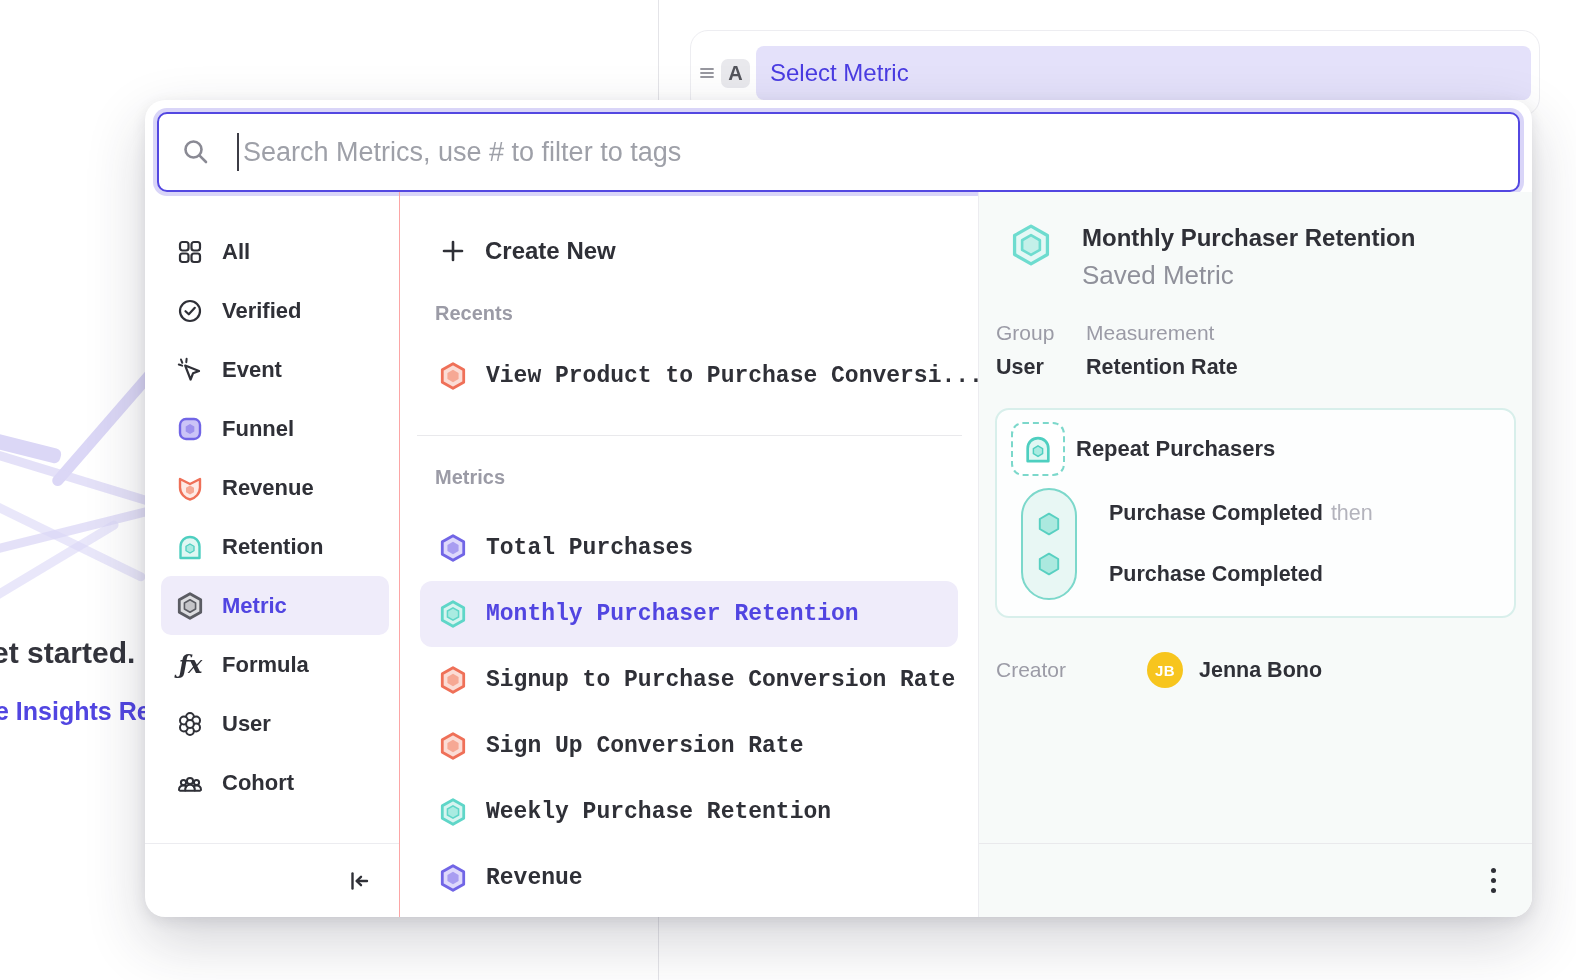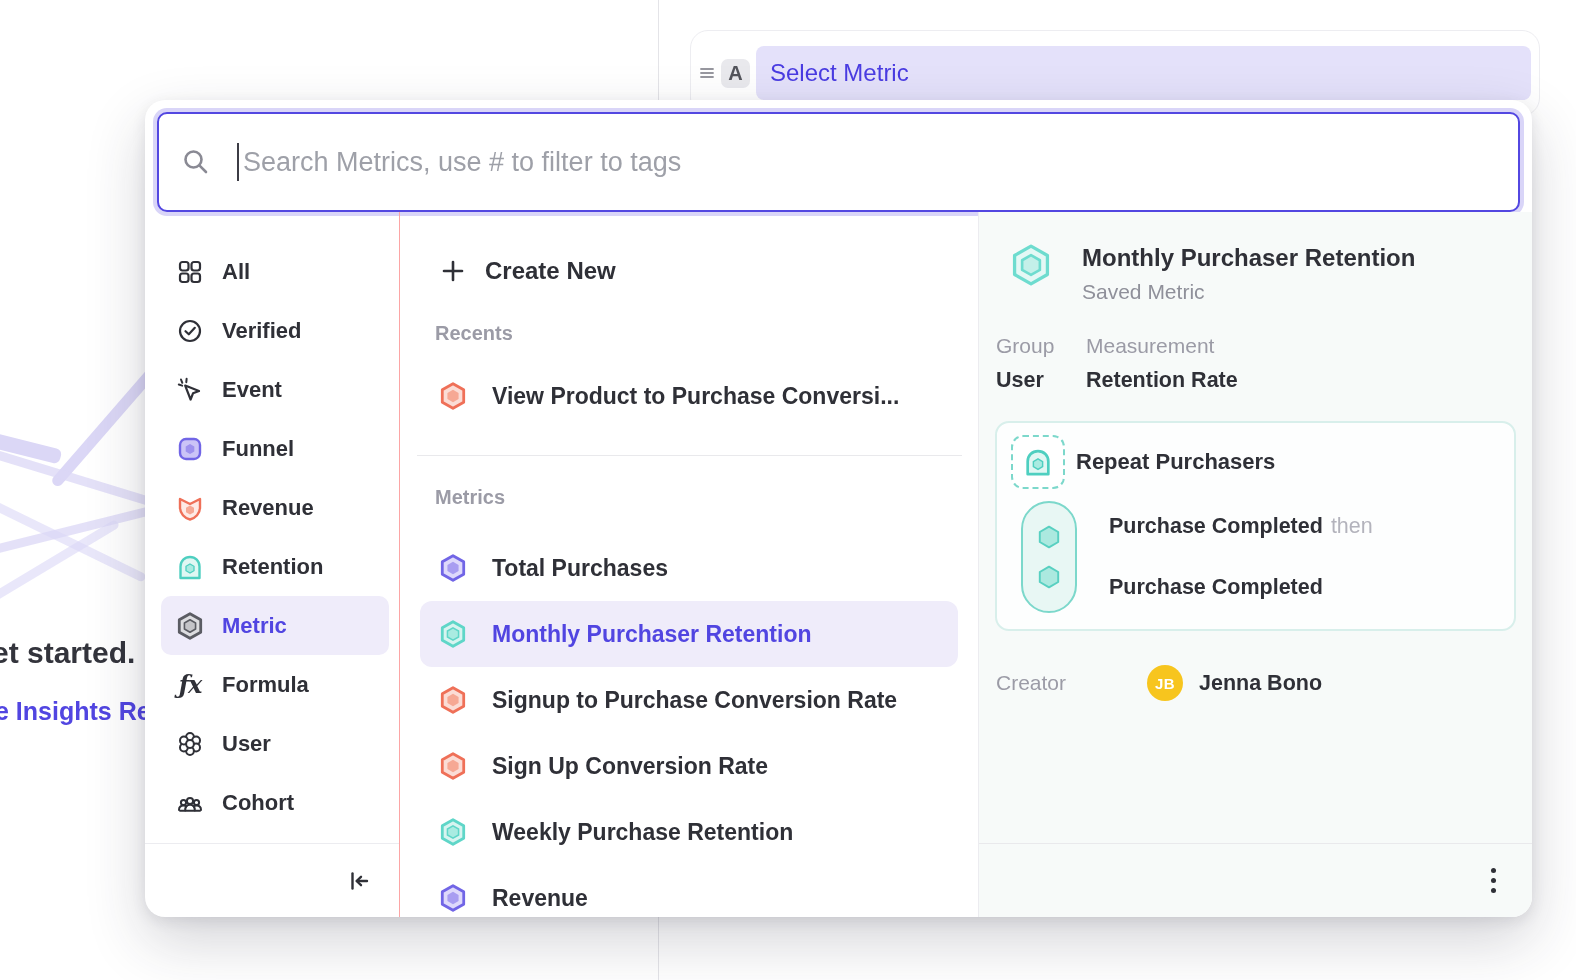--- a/index.html
+++ b/index.html
@@ -35,21 +35,21 @@
   .bg-art .ln { position:absolute; background:#dbd7f6; border-radius:6px; }
 
   
   .modal {
     position:absolute; left:145px; top:100px; width:1387px; height:817px;
     background:#fff; border-radius:20px; overflow:hidden;
     box-shadow:0 24px 60px rgba(40,40,60,.20), 0 4px 14px rgba(40,40,60,.10);
     display:flex; flex-direction:column;
   }
   .search-wrap {
-    margin:12px 12px 0; height:100px; background:#fff;
+    margin:12px 12px 0; height:80px; background:#fff;
     border:2px solid #5347e1; border-radius:10px;
     box-shadow:0 0 0 4px #d9d5f8;
     display:flex; align-items:center; padding-left:22px; flex:0 0 auto;
   }
   .search-caret { width:0; height:38px; border-left:2px solid #3c3c45; margin-left:26px; }
   .search-text { margin-left:4px; font-size:27px; color:#9ea0a8; }
 
   .modal-body { flex:1; display:flex; min-height:0; }
 
   
@@ -68,36 +68,36 @@
     justify-content:flex-end; padding-right:26px;
   }
 
   
   .col-mid { flex:1; padding-top:34px; overflow:hidden; }
   .create-row { display:flex; align-items:center; gap:17px; padding-left:38px; height:50px; font-size:24px; font-weight:700; cursor:pointer; }
   .section-label { margin:26px 0 0 35px; font-size:20px; font-weight:600; color:#9b9ba6; }
   .section-label.metrics { margin-top:30px; }
   .mid-item {
     margin:0 20px; padding-left:18px; height:66px; border-radius:12px;
-    display:flex; align-items:center; gap:24px;
-    font-size:23px; font-weight:600; color:#2f3037; cursor:pointer; white-space:nowrap;
+    display:flex; align-items:center; gap:18px;
+    font-size:23px; font-weight:600; color:#2f3037; cursor:pointer; white-space:nowrap;font-family:Liberation Mono, monospace;
   }
   .mid-item.recent { margin-top:18px; }
   .mid-item.selected { background:#efecfa; color:#5145e1; }
   .mid-divider { height:1px; background:#e9e9ec; margin:26px 16px 0 17px; }
   .metric-list { margin-top:26px; }
 
   
   .col-right {
     width:554px; flex:0 0 554px; background:#f7faf9; border-left:1px solid #ececf0;
     position:relative; padding:30px 16px 0;
   }
   .detail-header { display:flex; gap:28px; padding-left:13px; align-items:flex-start; }
   .detail-title { font-size:24px; font-weight:700; color:#2f3037; margin-top:2px; }
-  .detail-sub { font-size:21px; color:#8f909a; margin-top:8px; }
+  .detail-sub { font-size:26px; color:#8f909a; margin-top:8px; }
   .meta-row { display:flex; margin-top:30px; padding-left:1px; }
   .meta-col1 { width:90px; }
   .meta-label { font-size:21px; color:#9b9ba6; }
   .meta-value { font-size:21.5px; font-weight:700; color:#2f3037; margin-top:10px; }
 
   .def-card {
     margin-top:28px; border:2px solid #d8efeb; background:#fdfefe;
     border-radius:14px; padding:12px 14px 16px;
   }
   .def-head { display:flex; align-items:center; gap:11px; }

